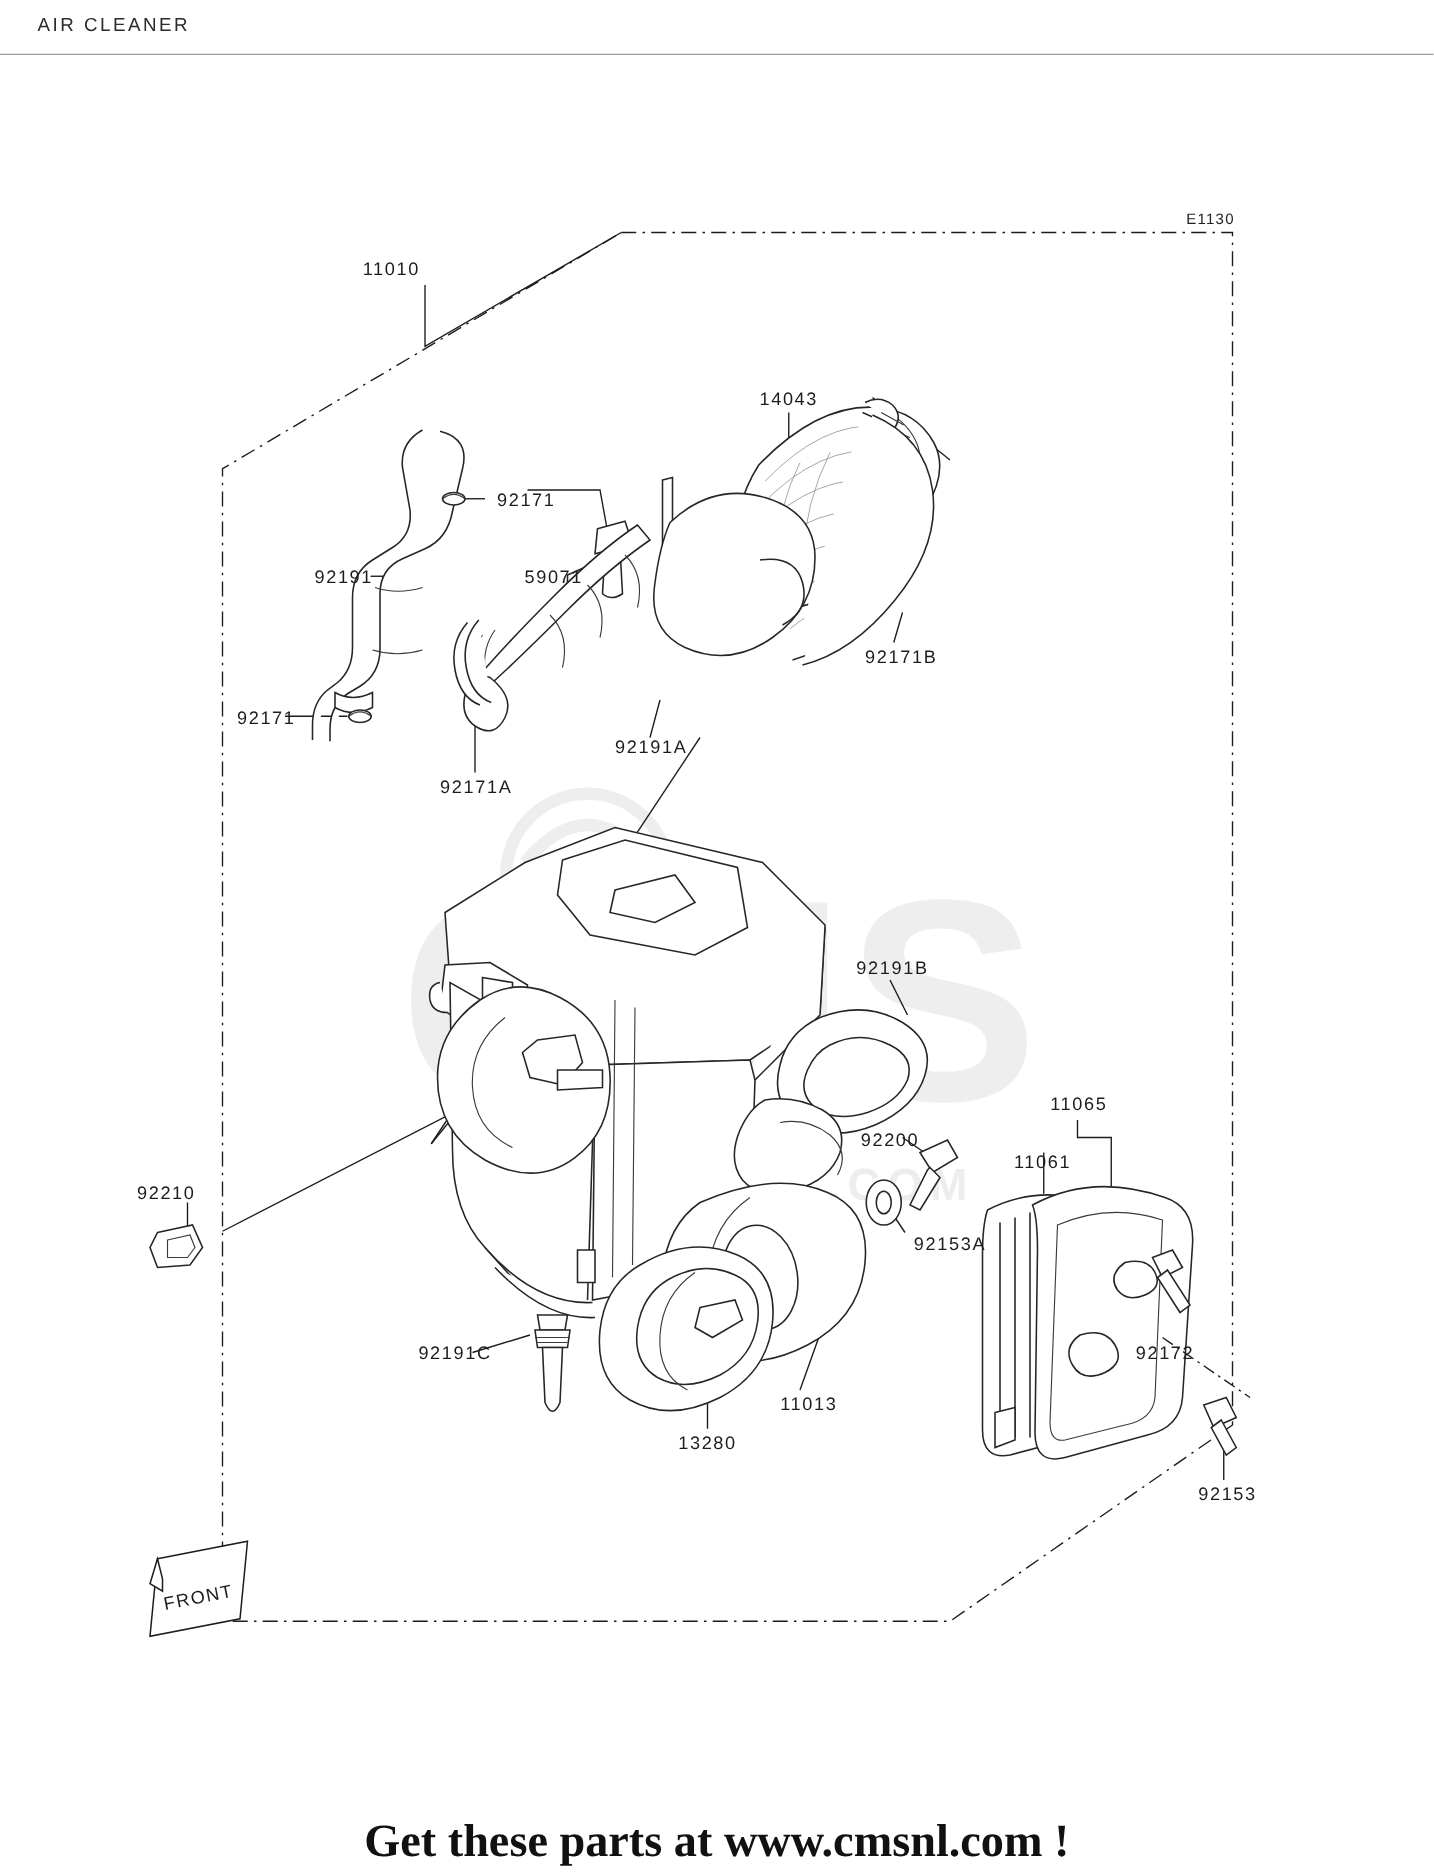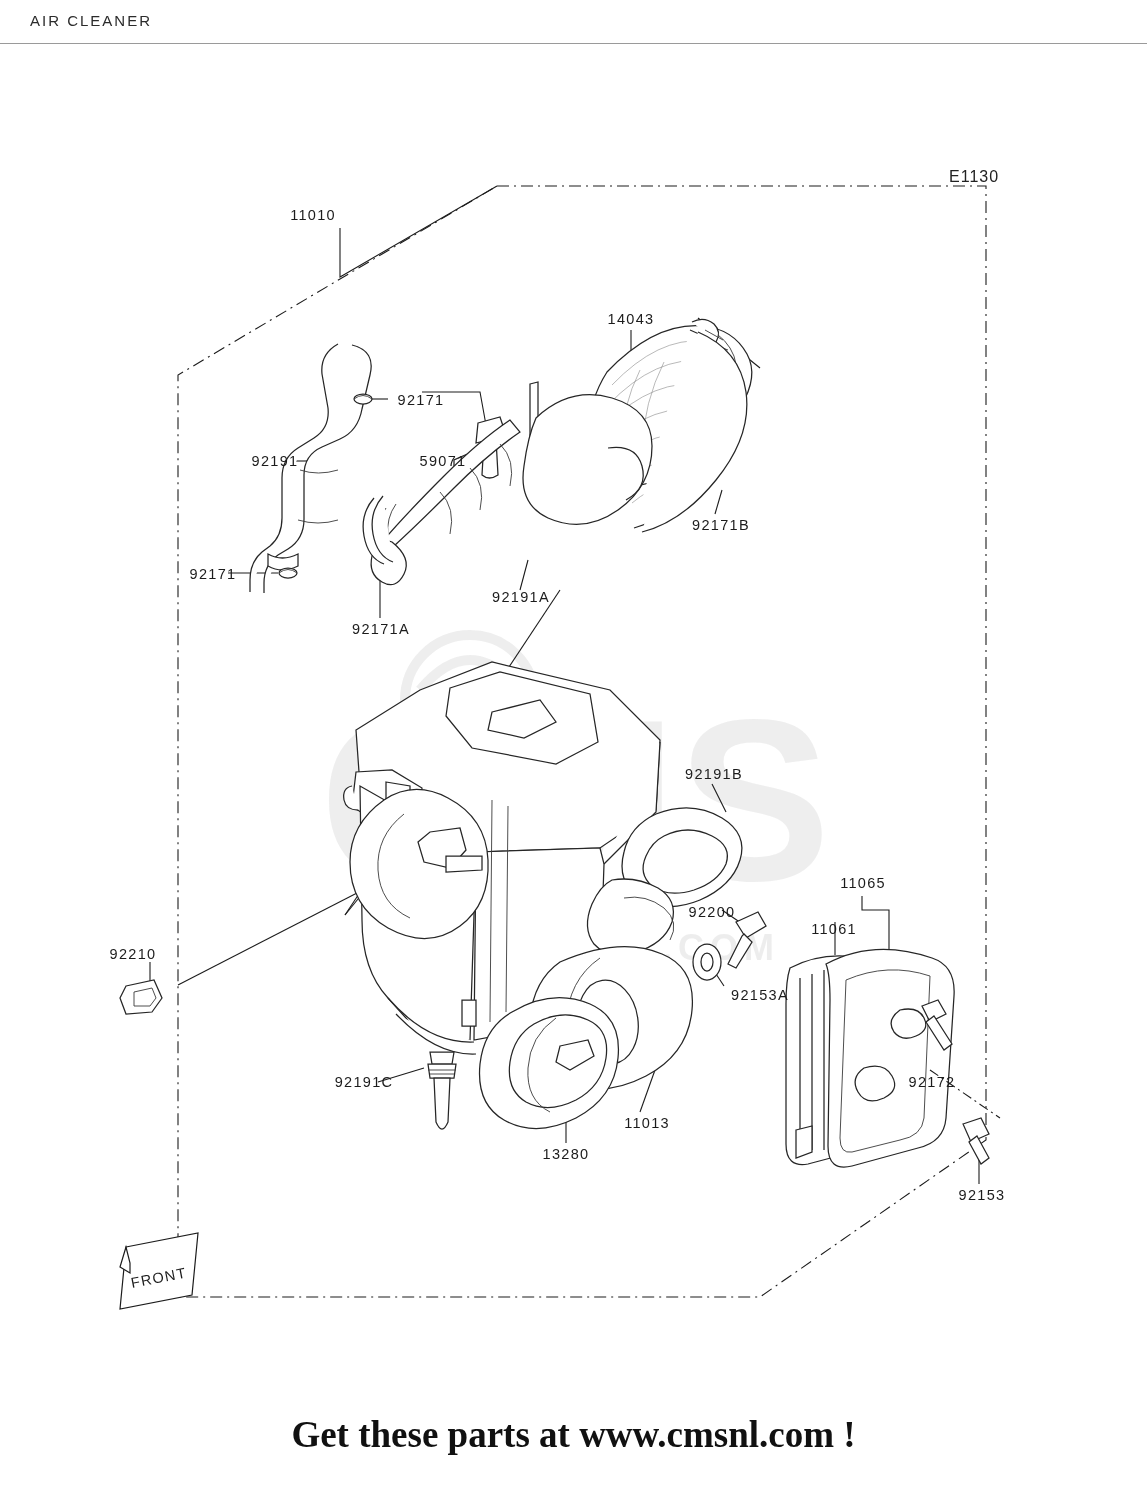--- a/index.html
+++ b/index.html
@@ -29,29 +29,29 @@
     left: 0;
     top: 43px;
     width: 1147px;
     height: 1px;
     background: #9a9a9a;
   }
   #diagram-code {
     position: absolute;
     left: 949px;
     top: 168px;
-    font-size: 16px;
+    font-size: 12px;
     letter-spacing: 1px;
     font-family: "Liberation Sans", sans-serif;
     color: #222;
   }
   #footer-cta {
     position: absolute;
     left: 0;
-    top: 1413px;
+    top: 1452px;
     width: 1147px;
     text-align: center;
     font-size: 37px;
     font-weight: bold;
     font-family: "Liberation Serif", serif;
     color: #111;
     letter-spacing: 0px;
   }
   svg#diagram {
     position: absolute;

